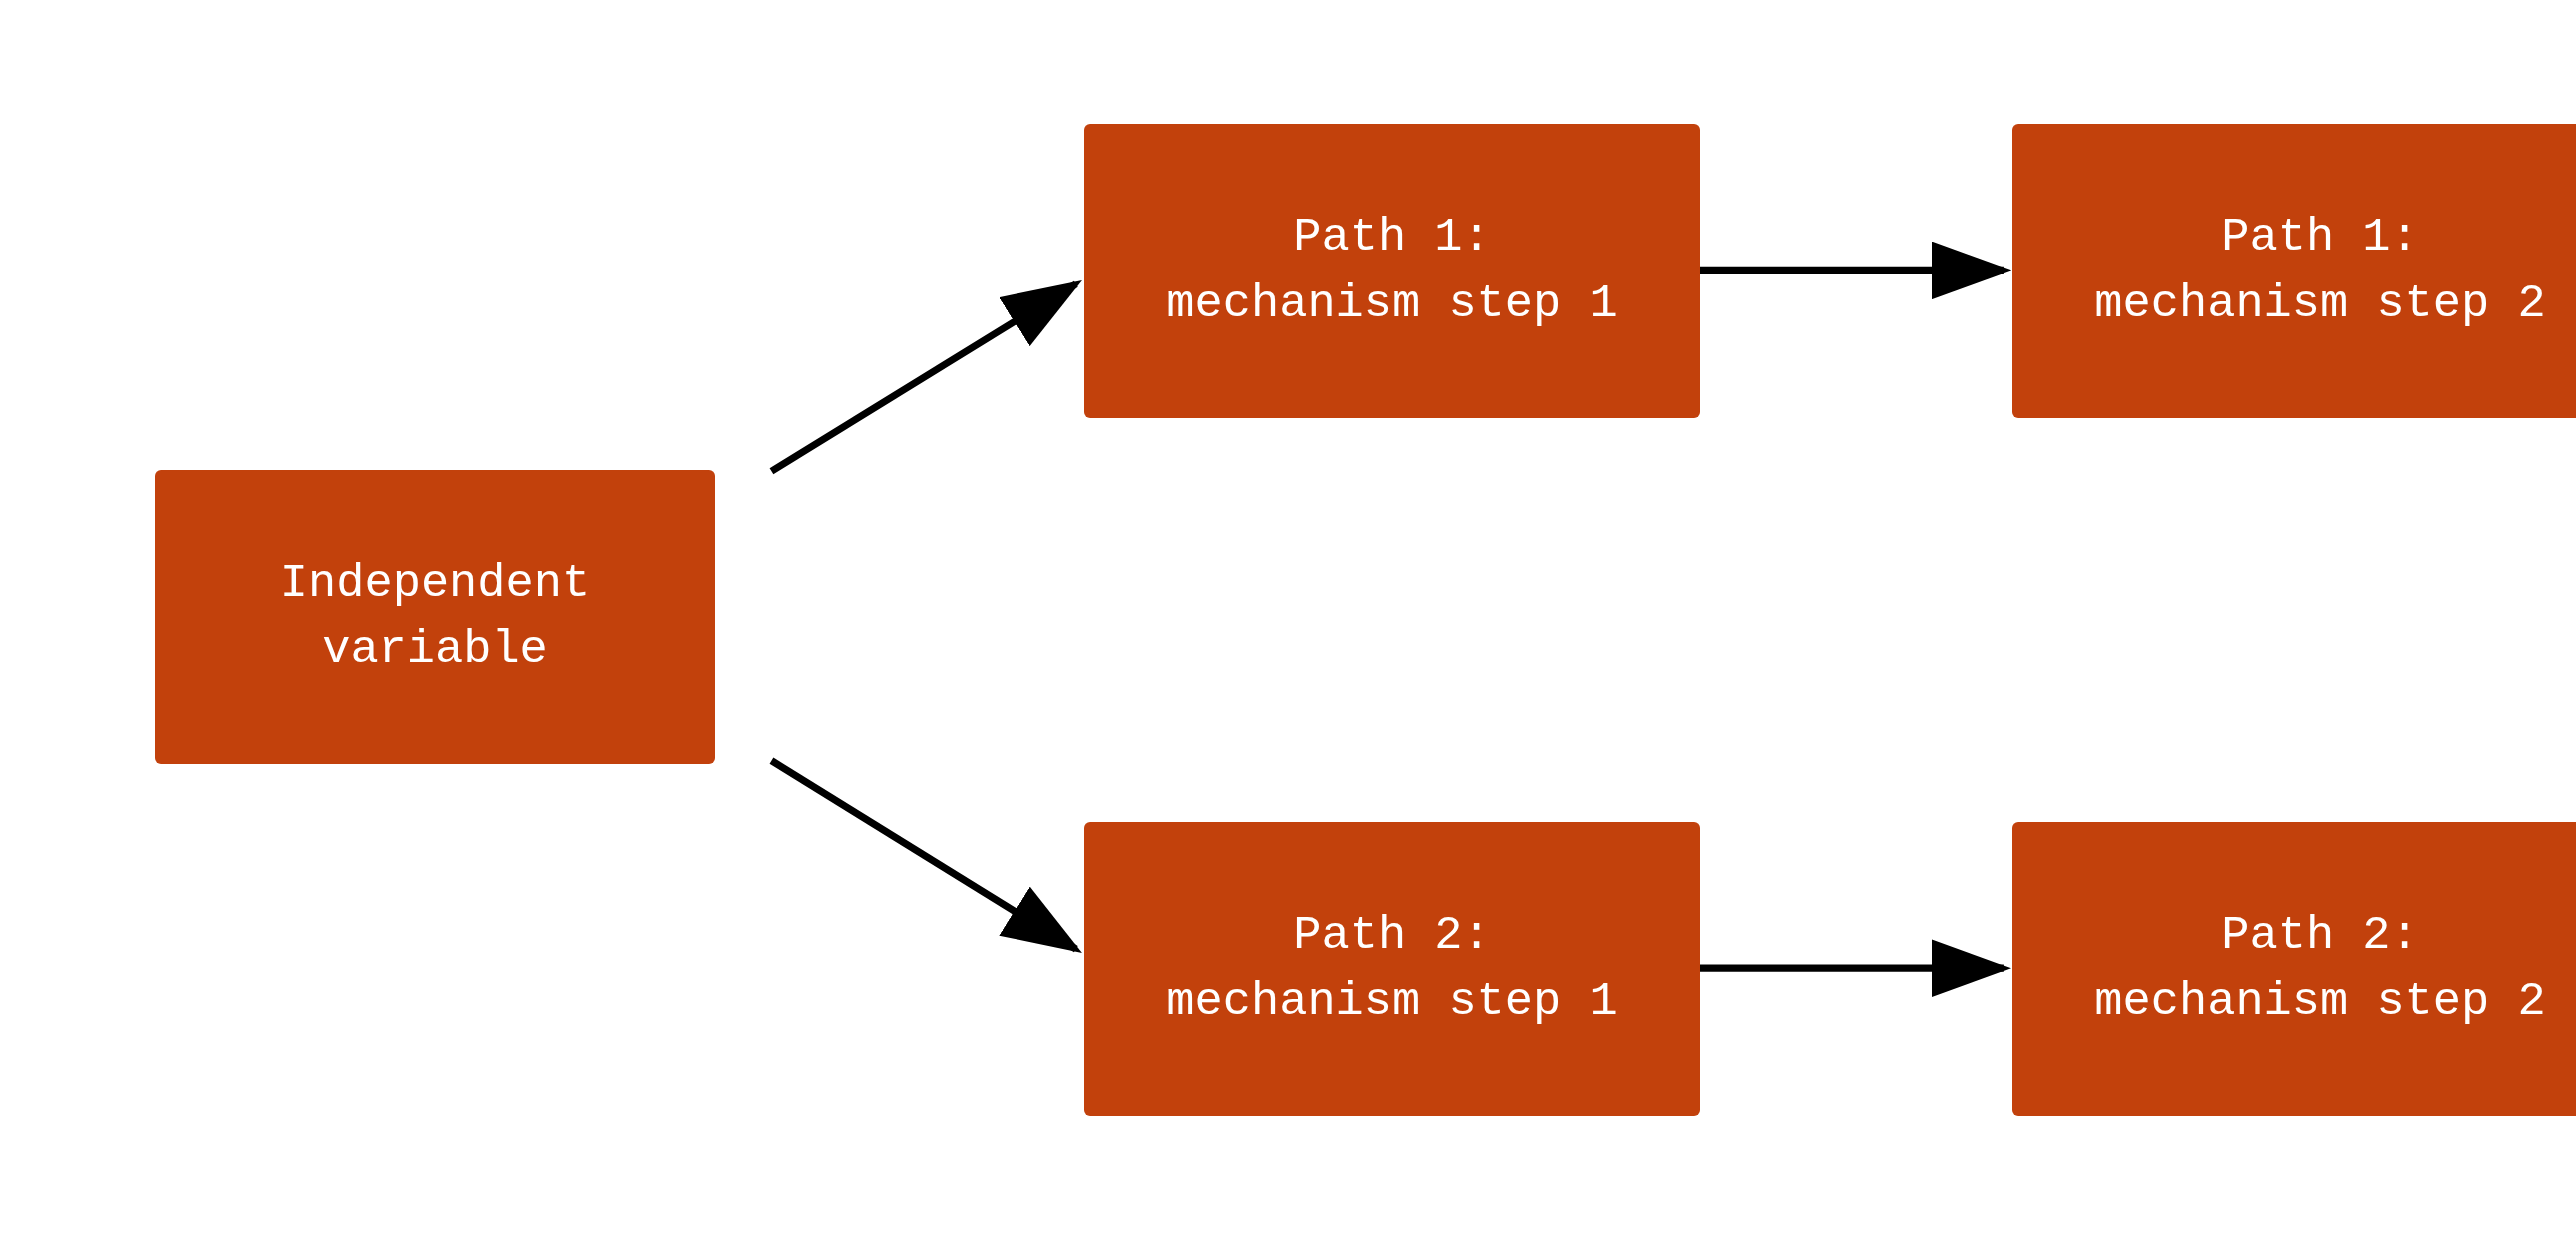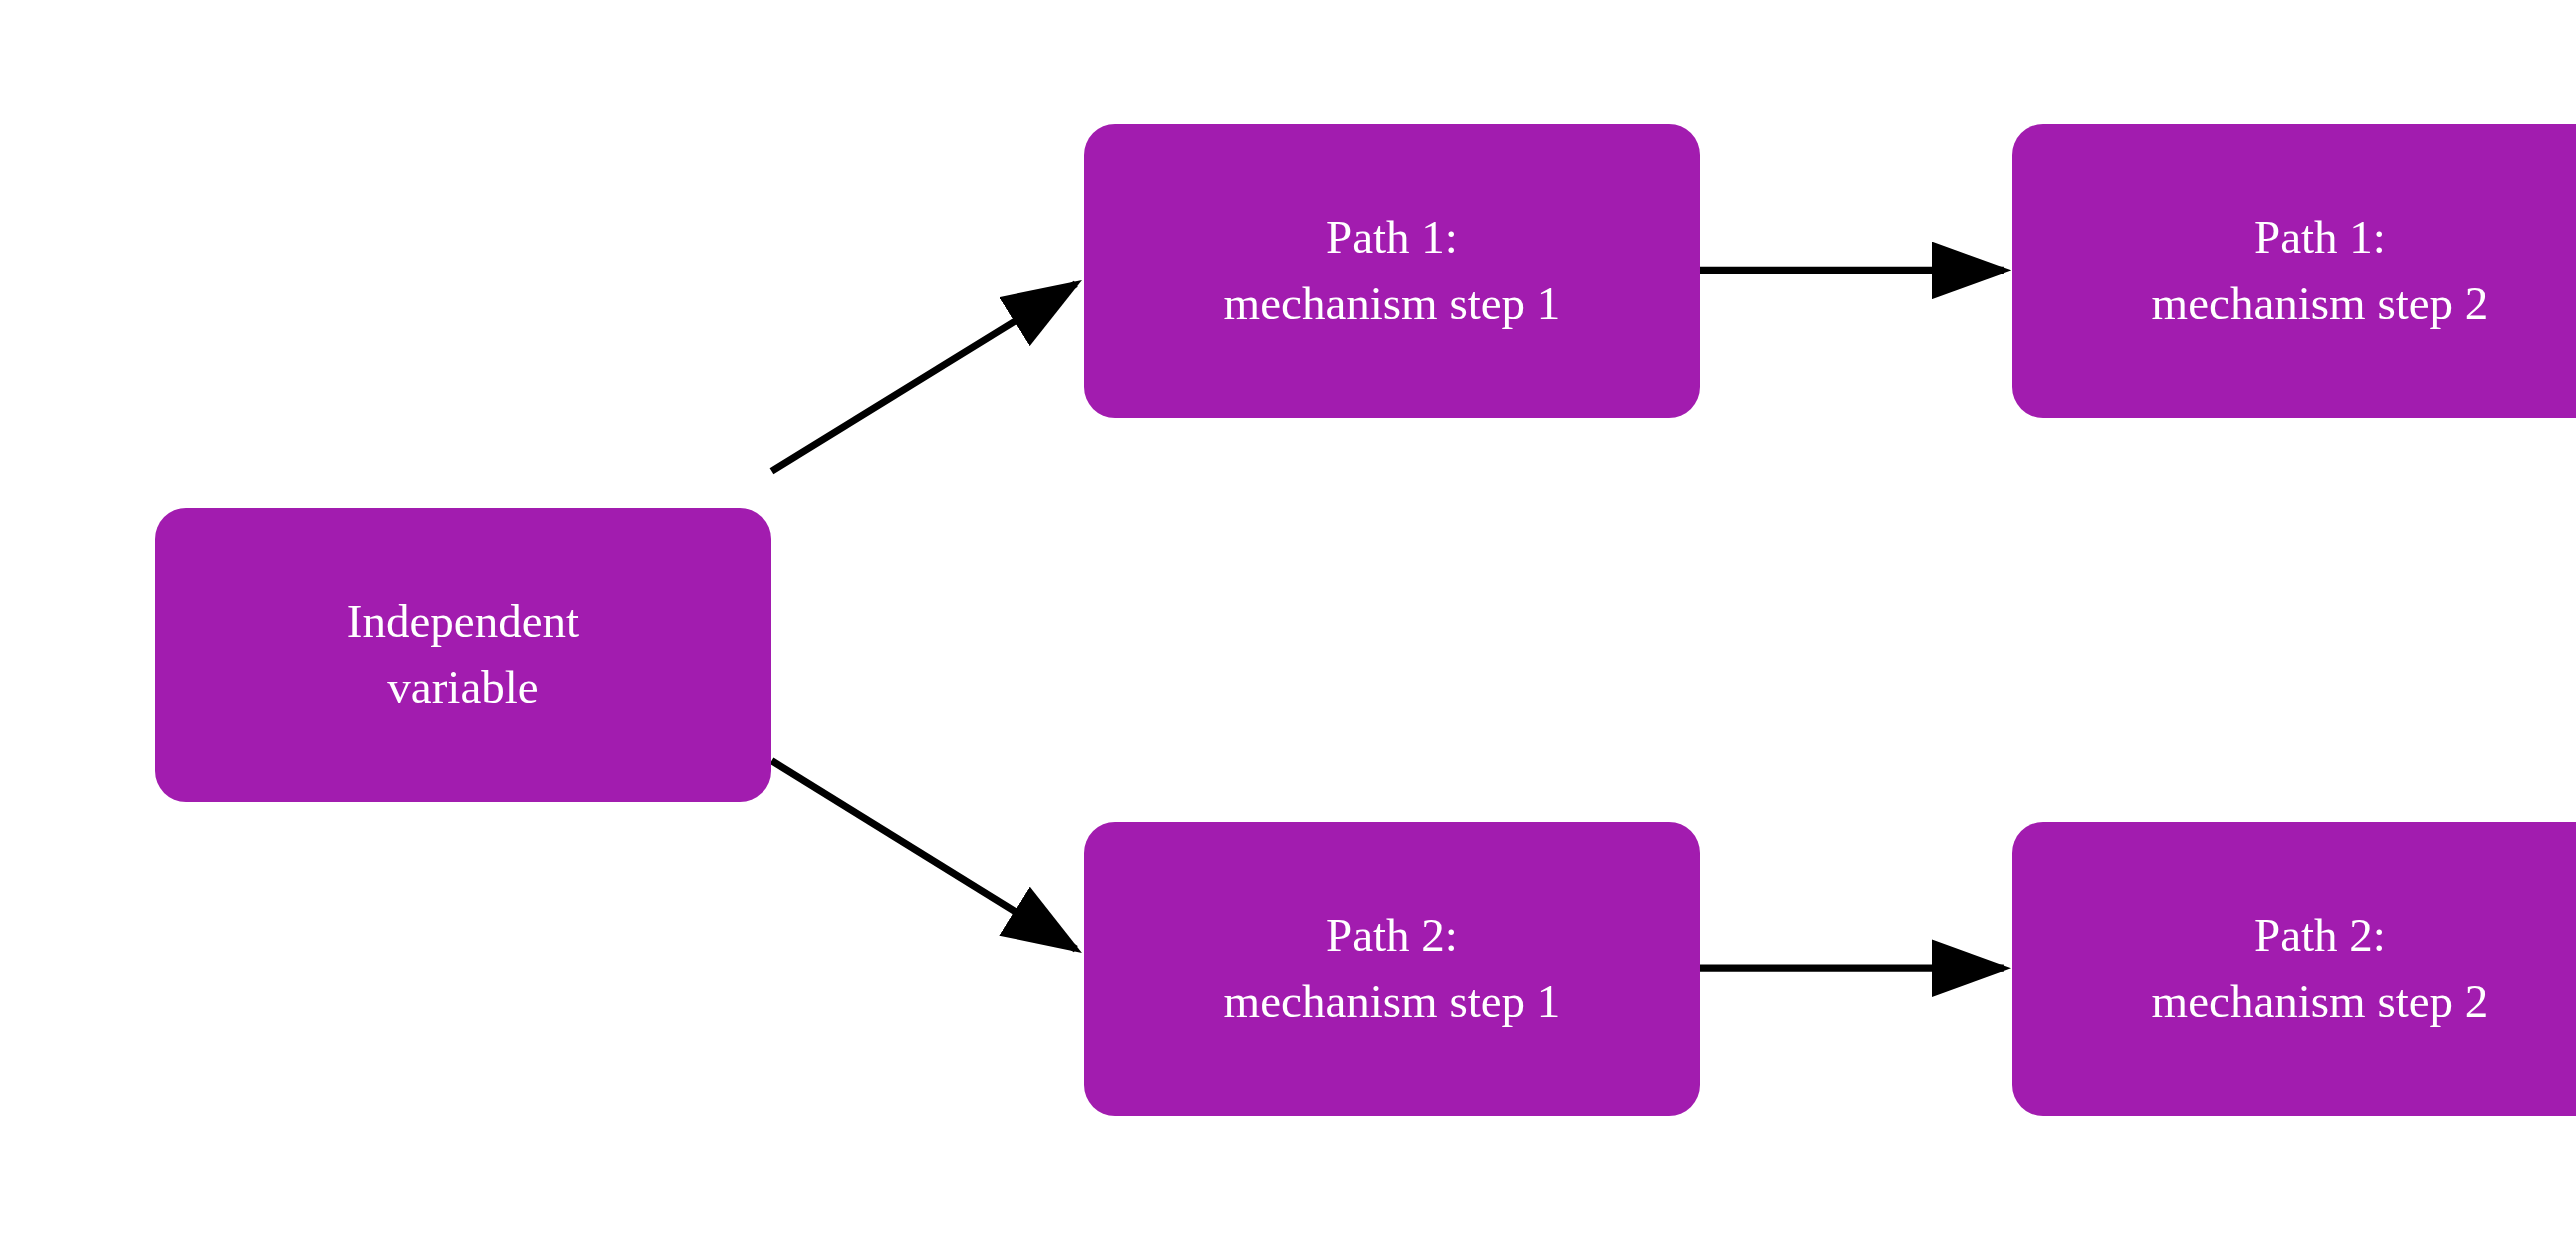--- a/index.html
+++ b/index.html
@@ -17,35 +17,36 @@
   }
   #edges-svg {
     position: absolute;
     left: 0;
     top: 0;
     width: 3709px;
     height: 1236px;
   }
   .node {
     position: absolute;
-    background: #a21caf;
+    background: #c2410c;
     color: #ffffff;
-    border-radius: 31px;
+    border-radius: 6px;
     display: flex;
     align-items: center;
     justify-content: center;
+    font-family: Liberation Mono, monospace;
   }
   .node-label {
     white-space: pre-line;
     text-align: center;
     font-size: 47px;
     line-height: 1.4;
   }
   
-  #node-independent { left: 155px;  top: 470px;  width: 616px; height: 294px; margin-top: 38px; }
+  #node-independent { left: 155px;  top: 470px;  width: 560px; height: 294px; }
   #node-p1s1        { left: 1084px; top: 124px;  width: 616px; height: 294px; }
   #node-p1s2        { left: 2012px; top: 124px;  width: 616px; height: 294px; }
   #node-p2s1        { left: 1084px; top: 822px; width: 616px; height: 294px; }
   #node-p2s2        { left: 2012px; top: 822px; width: 616px; height: 294px; }
   .edge-line {
     stroke-width: 14px;
     fill: none;
   }
 </style>
 </head>

